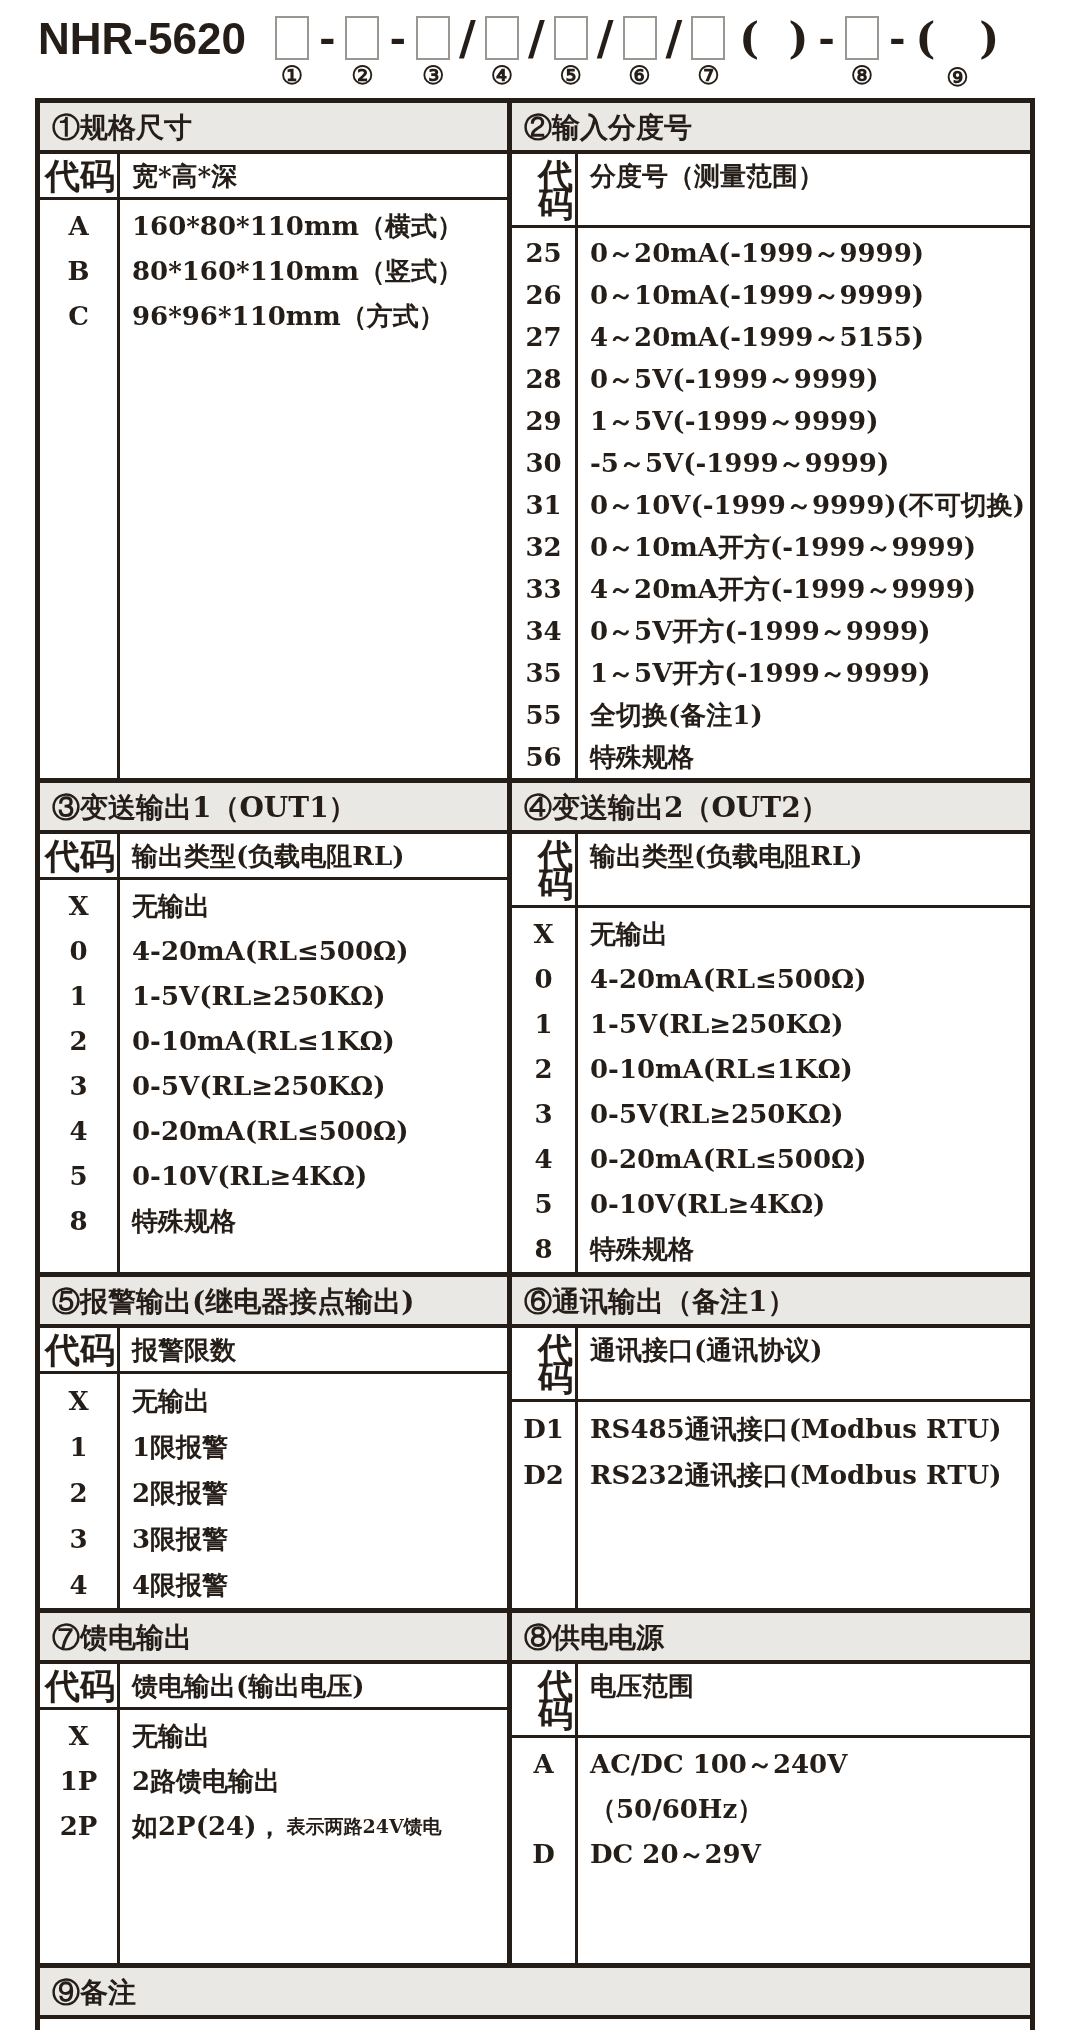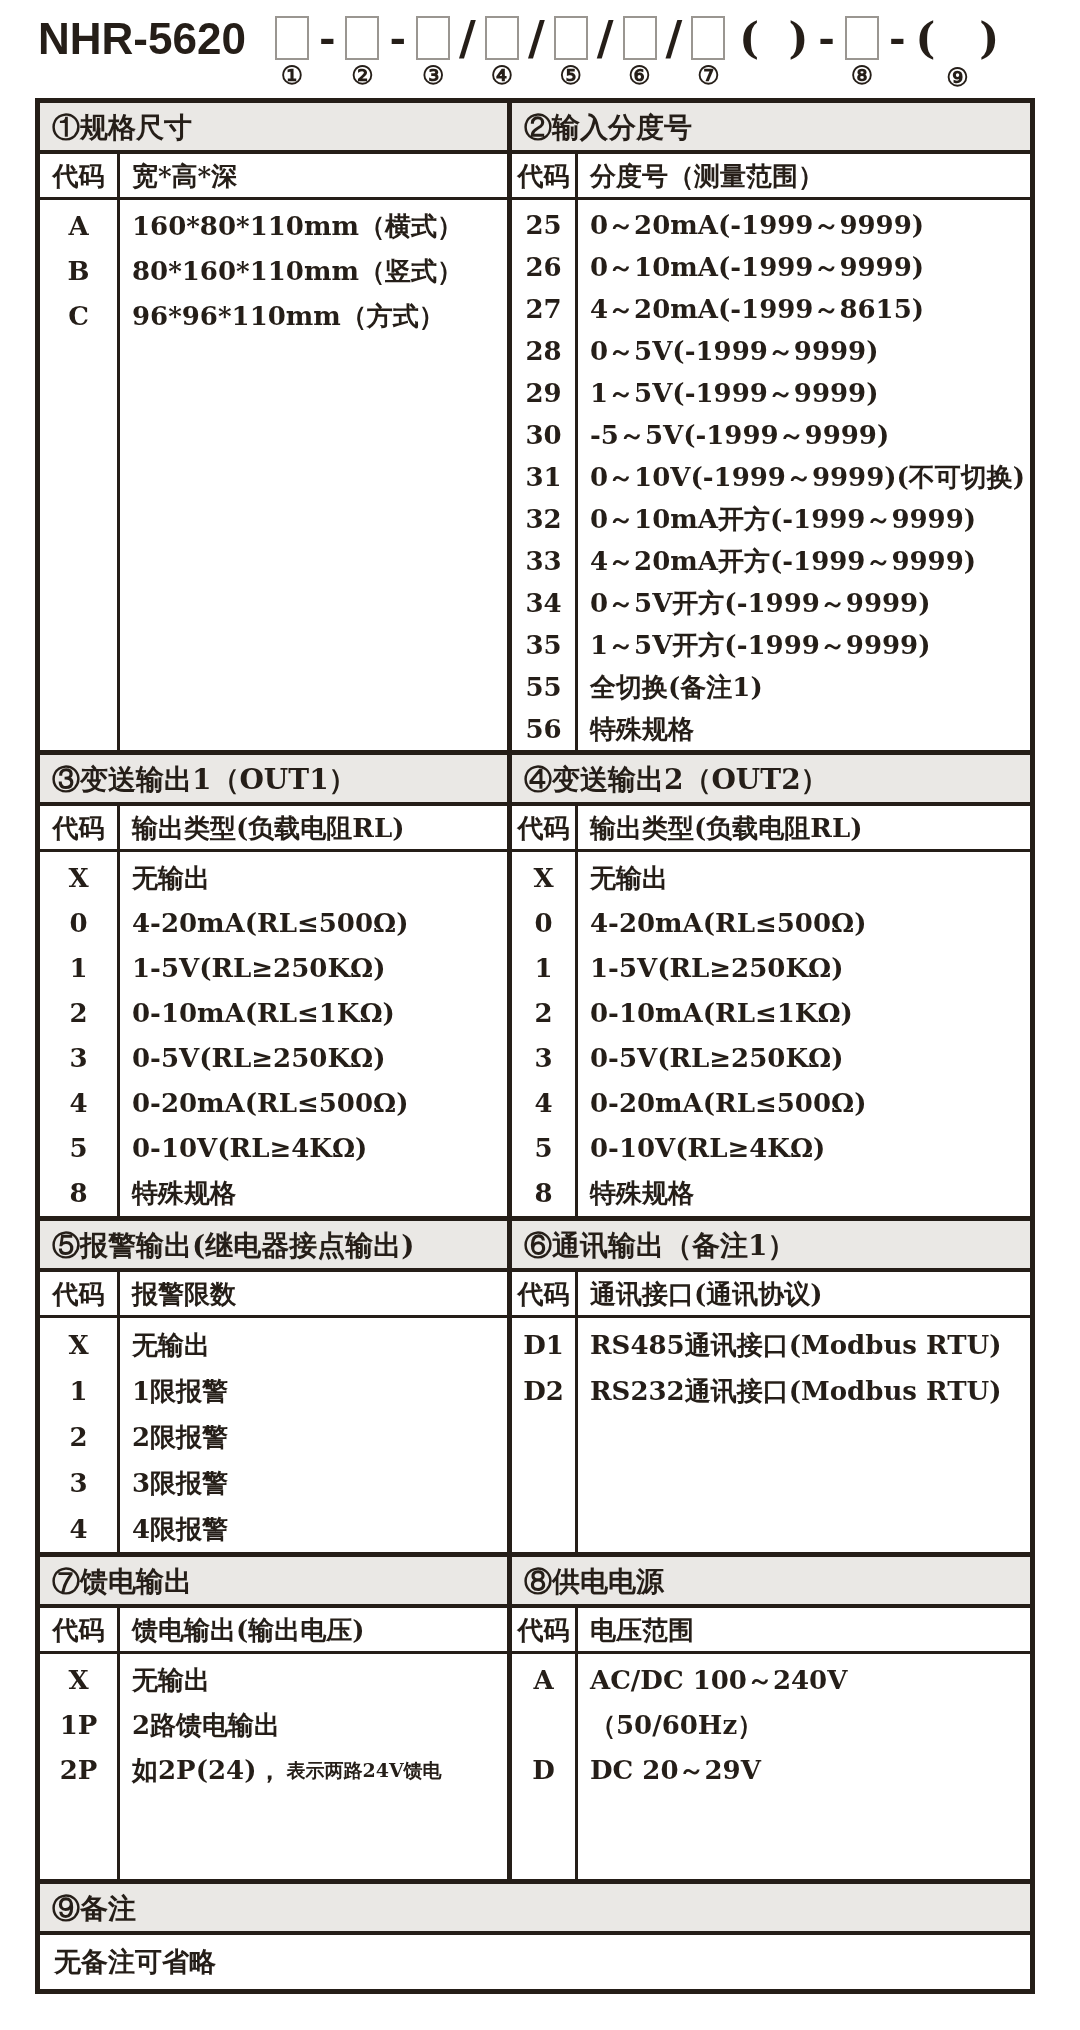--- a/index.html
+++ b/index.html
@@ -56,22 +56,22 @@
   .half.right{flex:1;}
   .sec-title{
     background:var(--header-bg);
     border-bottom:4px solid var(--ink);
     font-size:28px;line-height:30px;
     padding:10px 6px 7px 12px;
     white-space:nowrap;
   }
   .cols{display:flex;border-bottom:3px solid var(--ink);}
   .code-h{
-    text-align:center;padding:8px 2px 7px 2px;
-    font-size:26px;line-height:28px;
+    text-align:right;padding:8px 2px 7px 2px;
+    font-size:35px;line-height:28px;
     border-right:3px solid var(--ink);
     box-sizing:border-box;flex:none;
   }
   .desc-h{padding:8px 6px 7px 12px;font-size:26px;line-height:28px;white-space:nowrap;}
   .tbody{display:flex;flex:1;}
   .code-col{display:flex;flex-direction:column;border-right:3px solid var(--ink);box-sizing:border-box;flex:none;padding-top:4px;}
   .desc-col{display:flex;flex-direction:column;flex:1;padding-top:4px;}
   .cell{display:flex;align-items:center;box-sizing:border-box;font-size:26px;line-height:29px;white-space:nowrap;}
   .code-col .cell{justify-content:center;}
   .desc-col .cell{padding-left:12px;}
@@ -189,21 +189,21 @@
               <div class="cell" style="height: 42px; text-align: right;">56</div>
             </div>
             <div class="desc-col">
               <div class="cell" style="height: 42px;">
                 <span>0～20mA(-1999～9999)</span>
               </div>
               <div class="cell" style="height: 42px;">
                 <span>0～10mA(-1999～9999)</span>
               </div>
               <div class="cell" style="height: 42px;">
-                <span>4～20mA(-1999～8615)</span>
+                <span>4～20mA(-1999～5155)</span>
               </div>
               <div class="cell" style="height: 42px;">
                 <span>0～5V(-1999～9999)</span>
               </div>
               <div class="cell" style="height: 42px;">
                 <span>1～5V(-1999～9999)</span>
               </div>
               <div class="cell" style="height: 42px;">
                 <span>-5～5V(-1999～9999)</span>
               </div>

